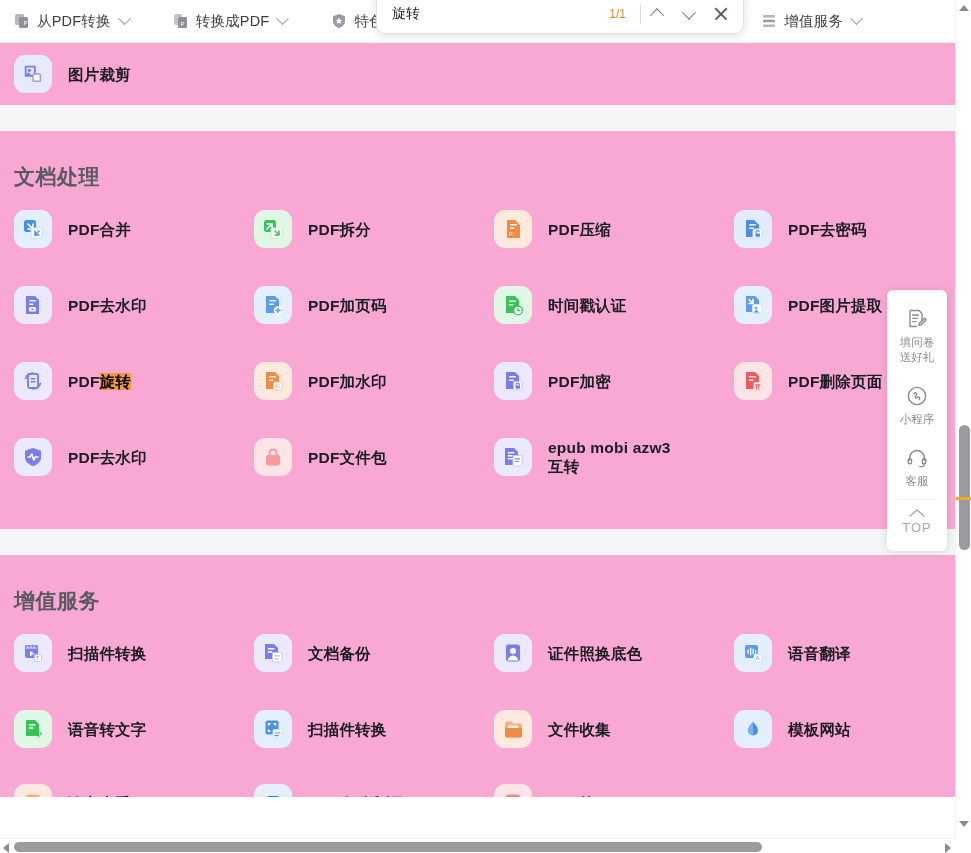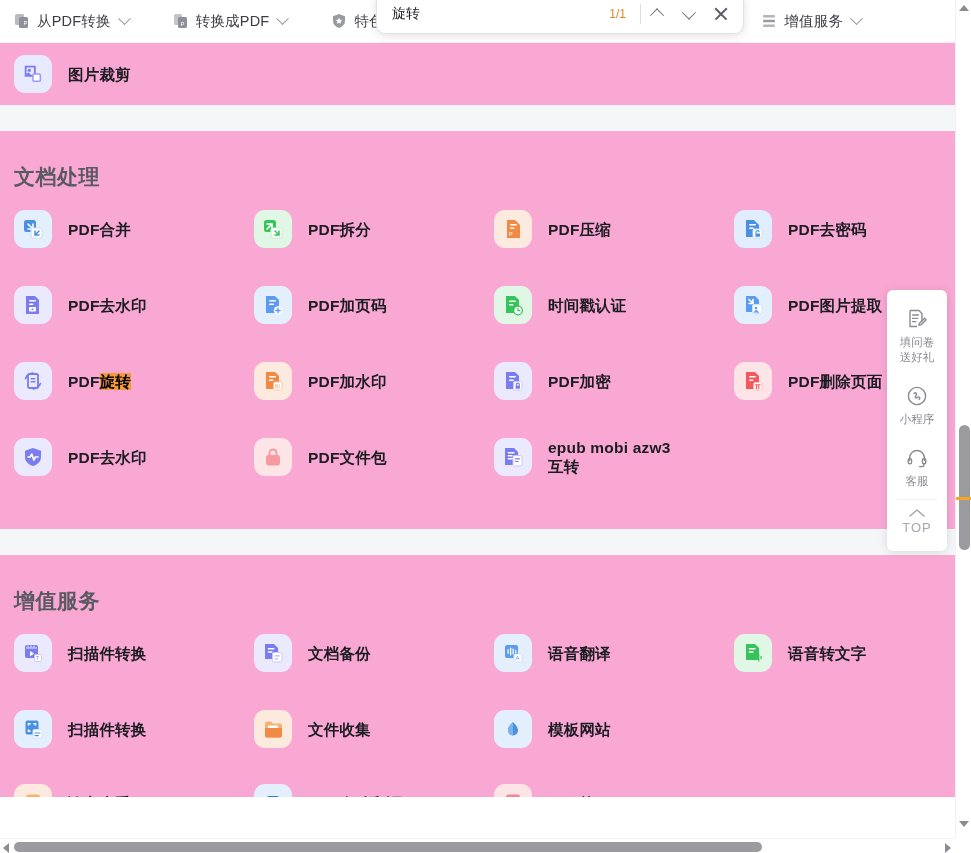--- a/index.html
+++ b/index.html
@@ -533,20 +533,30 @@
               <rect x="6.6" y="7" width="7" height="1.5" rx=".75" fill="#fff"></rect>
               <rect x="6.6" y="10.3" width="5" height="1.5" rx=".75" fill="#fff"></rect>
               <rect x="11.5" y="11.5" width="9.5" height="9.5" rx="1.4" fill="#fff" stroke="#c9c8f8" stroke-width="1"></rect>
               <rect x="13.4" y="14.3" width="5.6" height="1.2" rx=".6" fill="#b9b8f5"></rect>
               <rect x="13.4" y="17.2" width="4" height="1.2" rx=".6" fill="#b9b8f5"></rect>
             </svg>
           </span>
           <span class="tile-label">文档备份</span>
         </div>
 
+        <div class="tile">
+          <span class="tile-ico" style="background:#eae9fd">
+            <svg width="24" height="24" viewBox="0 0 24 24">
+              <rect x="5" y="3.5" width="14" height="17" rx="2.4" fill="#7b7cf0"></rect>
+              <circle cx="12" cy="10" r="3" fill="#fff"></circle>
+              <path d="M6.8 19.5c.6-3.4 3-5 5.2-5s4.6 1.6 5.2 5z" fill="#fff"></path>
+            </svg>
+          </span>
+          <span class="tile-label">证件照换底色</span>
+        </div>
 
         <div class="tile">
           <span class="tile-ico" style="background:#e3effd">
             <svg width="24" height="24" viewBox="0 0 24 24">
               <rect x="4" y="4" width="13" height="13" rx="2" fill="#5b9bf0"></rect>
               <g fill="#fff">
                 <rect x="6.5" y="8" width="1.3" height="5" rx=".65"></rect>
                 <rect x="9" y="6.4" width="1.3" height="8.2" rx=".65"></rect>
                 <rect x="11.5" y="7.4" width="1.3" height="6.2" rx=".65"></rect>
                 <rect x="14" y="8.8" width="1.3" height="3.4" rx=".65"></rect>

